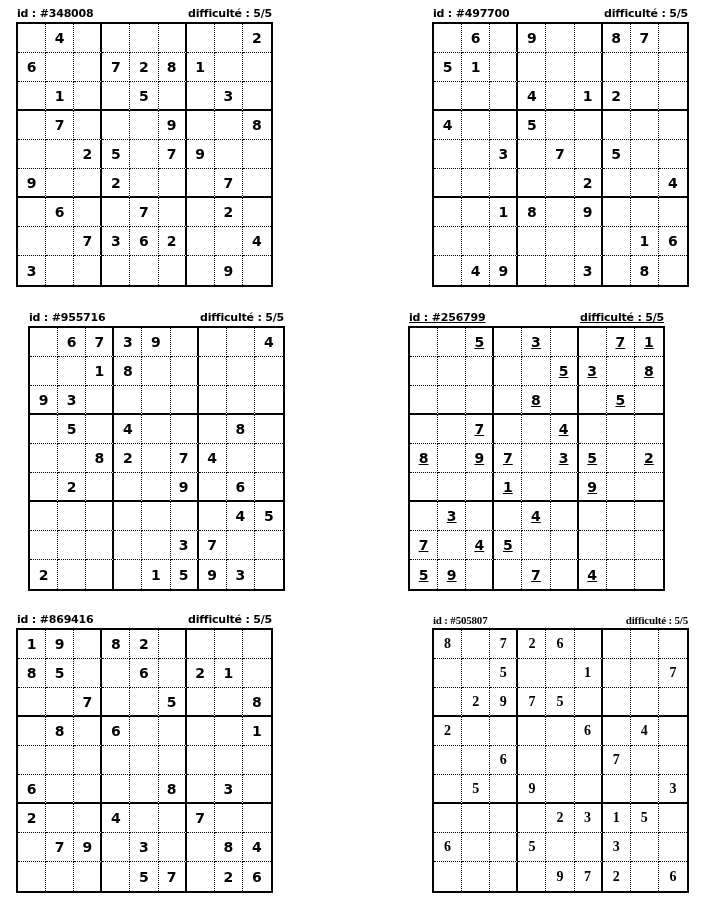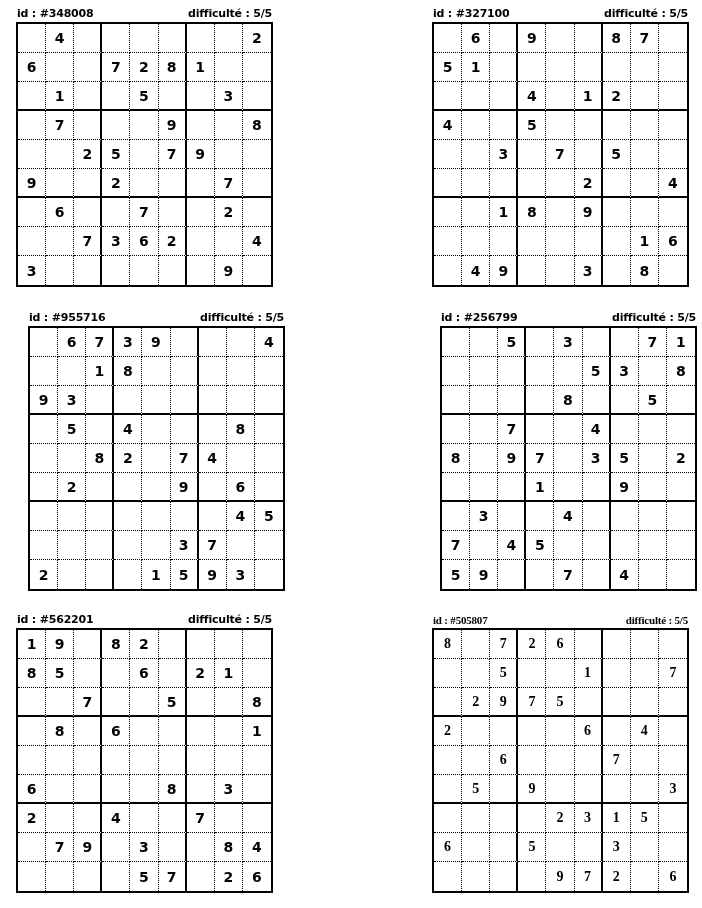--- a/index.html
+++ b/index.html
@@ -143,21 +143,21 @@
         <div class="cell c4 r9"></div>
         <div class="cell c5 r9"></div>
         <div class="cell c6 r9"></div>
         <div class="cell c7 r9"></div>
         <div class="cell c8 r9">9</div>
         <div class="cell c9 r9"></div>
       </div>
     </div>
     <div class="puzzle" style="left: 432px; top: 8px;">
       <div class="puzzle-header">
-        <span><span>id : </span><span>#327100</span></span>
+        <span><span>id : </span><span>#497700</span></span>
         <span><span>difficulté : </span><span>5/5</span></span>
       </div>
       <div class="grid">
         <div class="cell c1 r1"></div>
         <div class="cell c2 r1">6</div>
         <div class="cell c3 r1"></div>
         <div class="cell c4 r1">9</div>
         <div class="cell c5 r1"></div>
         <div class="cell c6 r1"></div>
         <div class="cell c7 r1">8</div>
@@ -319,21 +319,21 @@
         <div class="cell c2 r9"></div>
         <div class="cell c3 r9"></div>
         <div class="cell c4 r9"></div>
         <div class="cell c5 r9">1</div>
         <div class="cell c6 r9">5</div>
         <div class="cell c7 r9">9</div>
         <div class="cell c8 r9">3</div>
         <div class="cell c9 r9"></div>
       </div>
     </div>
-    <div class="puzzle" style="left: 440px; top: 312px;">
+    <div class="puzzle" style="left: 408px; top: 312px; text-decoration: underline;">
       <div class="puzzle-header">
         <span><span>id : </span><span>#256799</span></span>
         <span><span>difficulté : </span><span>5/5</span></span>
       </div>
       <div class="grid">
         <div class="cell c1 r1"></div>
         <div class="cell c2 r1"></div>
         <div class="cell c3 r1">5</div>
         <div class="cell c4 r1"></div>
         <div class="cell c5 r1">3</div>
@@ -410,21 +410,21 @@
         <div class="cell c4 r9"></div>
         <div class="cell c5 r9">7</div>
         <div class="cell c6 r9"></div>
         <div class="cell c7 r9">4</div>
         <div class="cell c8 r9"></div>
         <div class="cell c9 r9"></div>
       </div>
     </div>
     <div class="puzzle" style="left: 16px; top: 614px;">
       <div class="puzzle-header">
-        <span><span>id : </span><span>#562201</span></span>
+        <span><span>id : </span><span>#869416</span></span>
         <span><span>difficulté : </span><span>5/5</span></span>
       </div>
       <div class="grid">
         <div class="cell c1 r1">1</div>
         <div class="cell c2 r1">9</div>
         <div class="cell c3 r1"></div>
         <div class="cell c4 r1">8</div>
         <div class="cell c5 r1">2</div>
         <div class="cell c6 r1"></div>
         <div class="cell c7 r1"></div>

